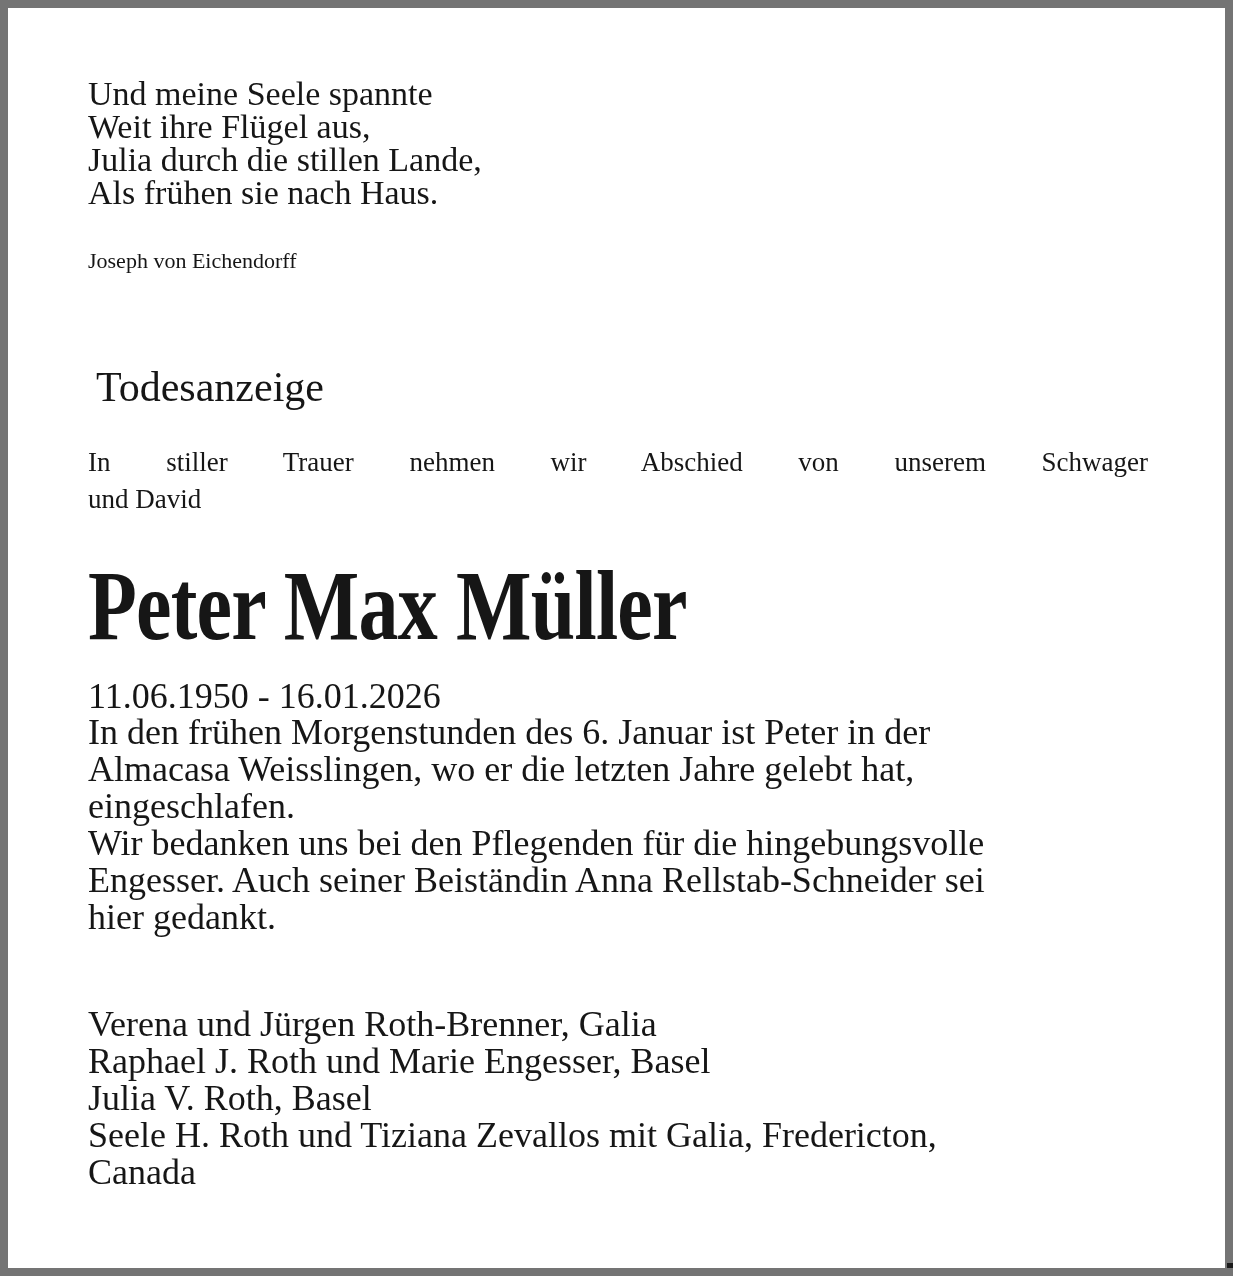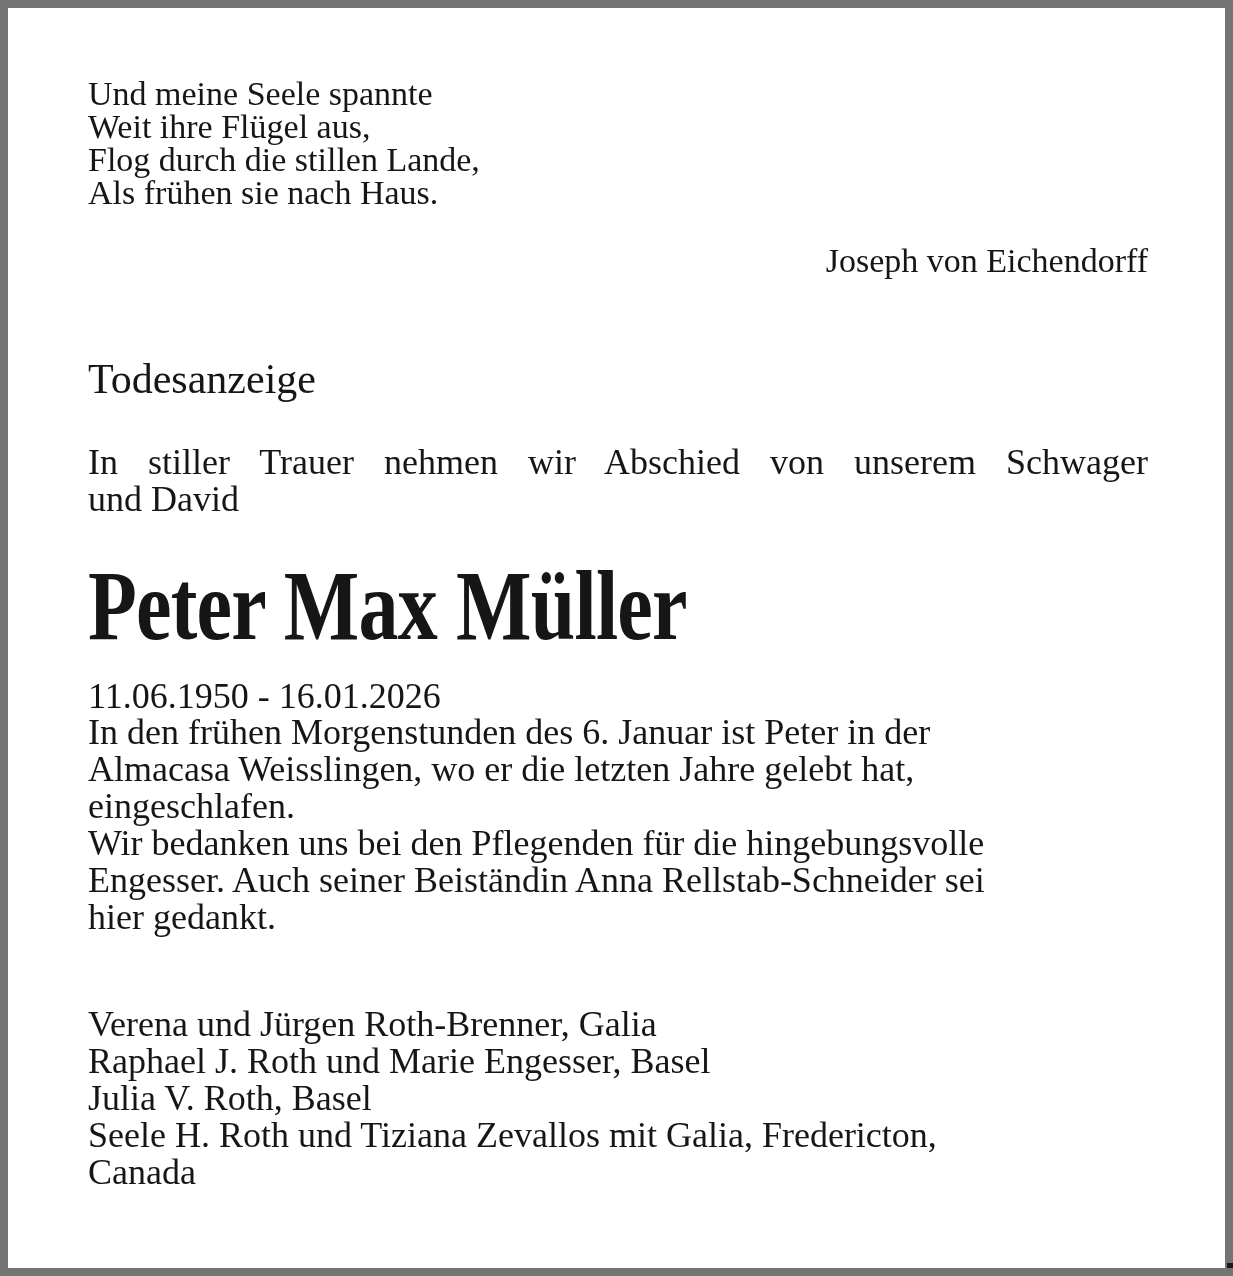--- a/index.html
+++ b/index.html
@@ -42,34 +42,33 @@
   .block { position: absolute; left: 0; width: 100%; }
   .line { white-space: nowrap; }
 
   .poem {
     top: 77px;
     font-size: 34px;
     line-height: 33px;
   }
   .attribution {
     top: 244px;
-    font-size: 34px;
+    font-size: 22px;
     line-height: 33px;
-    text-align: right;
   }
   .notice-heading {
     top: 357px;
     font-size: 42px;
     line-height: 44px;
     font-weight: normal;
-    margin: 0;
+    margin: 8px;
   }
   .intro {
     top: 444px;
-    font-size: 36px;
+    font-size: 27px;
     line-height: 37px;
   }
   .intro .justified {
     text-align: justify;
     text-align-last: justify;
     white-space: normal;
   }
   .deceased-name {
     top: 556px;
     font-size: 100px;
@@ -102,21 +101,21 @@
 <body>
 
 <div class="frame"></div>
 <div class="corner-mark"></div>
 
 <div class="content">
 
   <div class="block poem">
     <div class="line">Und meine Seele spannte</div>
     <div class="line">Weit ihre Flügel aus,</div>
-    <div class="line">Flog durch die stillen Lande,</div>
+    <div class="line">Julia durch die stillen Lande,</div>
     <div class="line">Als frühen sie nach Haus.</div>
   </div>
 
   <div class="block attribution">Joseph von Eichendorff</div>
 
   <h2 class="block notice-heading">Todesanzeige</h2>
 
   <div class="block intro">
     <div class="justified">In stiller Trauer nehmen wir Abschied von unserem Schwager</div>
     <div class="line">und David</div>

